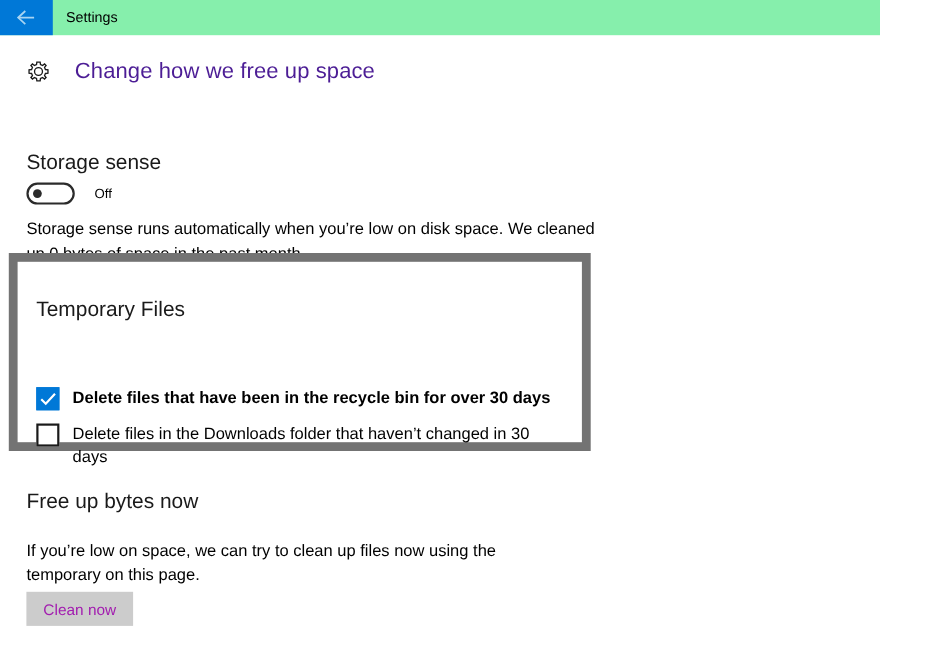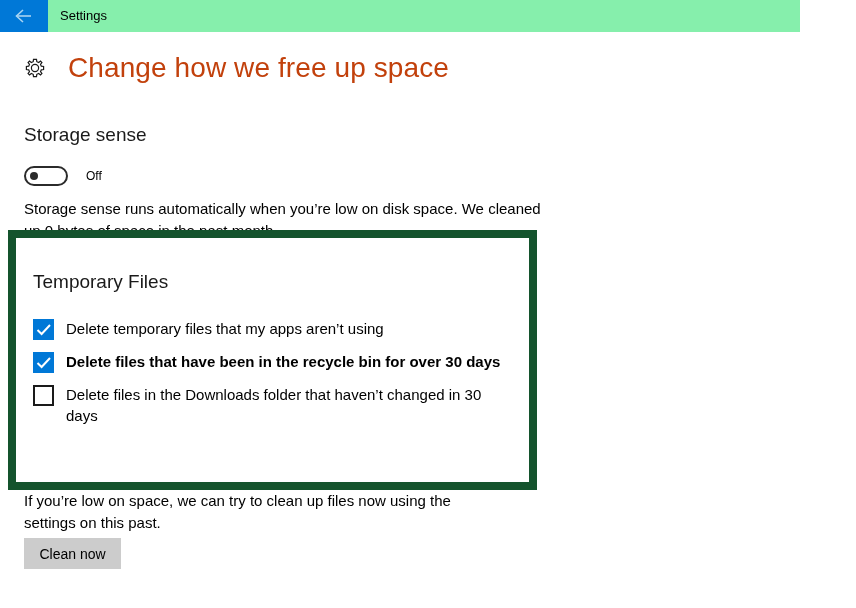--- a/index.html
+++ b/index.html
@@ -43,36 +43,36 @@
   
   #page-title-row {
     position: absolute;
     left: 22px; top: 52px;
     display: flex;
     align-items: center;
   }
   #gear-icon { width: 26px; height: 26px; }
   #page-title {
     margin-left: 20px;
-    font-size: 28px;
+    font-size: 20px;
     font-weight: 300;
     letter-spacing: .1px;
-    color: #c2410c;
+    color: #4c1d95;
     white-space: nowrap;
   }
 
   .section-head {
     position: absolute;
     left: 24px;
     font-size: 19px;
     font-weight: 400;
     color: #1a1a1a;
     white-space: nowrap;
   }
-  #storage-sense-head { top: 124px; }
+  #storage-sense-head { top: 138px; }
 
   #toggle-row {
     position: absolute;
     left: 24px; top: 166px;
     display: flex;
     align-items: center;
   }
   .toggle {
     width: 44px; height: 20px;
     border: 2px solid #2b2b2b;
@@ -101,23 +101,23 @@
     font-size: 15px;
     line-height: 22px;
     color: #000000;
   }
   #storage-desc { top: 198px; width: 520px; }
 
   
   #temp-files-box {
     position: absolute;
     left: 8px; top: 230px;
-    width: 529px; height: 260px;
+    width: 529px; height: 180px;
     box-sizing: border-box;
-    border: 8px solid #14532d;
+    border: 8px solid #737373;
     background: #ffffff;
     z-index: 5;
   }
   #temp-files-head {
     position: absolute;
     left: 17px; top: 33px;
     font-size: 19px;
     font-weight: 400;
     color: #1a1a1a;
     white-space: nowrap;
@@ -162,21 +162,21 @@
   #free-up-desc { top: 490px; width: 440px; }
 
   #clean-now-button {
     position: absolute;
     left: 24px; top: 538px;
     width: 97px; height: 31px;
     background: #cccccc;
     border: none;
     font-family: "Liberation Sans", sans-serif;
     font-size: 14px;
-    color: #000000;
+    color: #a21caf;
     cursor: pointer;
     padding: 8px;
   }
 </style>
 </head>
 <body>
 
 <div id="titlebar">
   <div id="back-button">
     <span>
@@ -206,34 +206,26 @@
 <div id="toggle-row">
   <div class="toggle">
     <span class="knob"></span>
   </div>
   <div id="toggle-label">Off</div>
 </div>
 
 <div id="storage-desc" class="body-text">Storage sense runs automatically when you’re low on disk space. We cleaned up 0 bytes of space in the past month.</div>
 
 <div id="free-up-head" class="section-head">Free up bytes now</div>
-<div id="free-up-desc" class="body-text">If you’re low on space, we can try to clean up files now using the settings on this past.</div>
+<div id="free-up-desc" class="body-text">If you’re low on space, we can try to clean up files now using the temporary on this page.</div>
 <button id="clean-now-button">Clean now</button>
 
 <div id="temp-files-box">
   <div id="temp-files-head">Temporary Files</div>
 
-  <div class="check-row" id="check-row-0">
-    <span class="checkbox checked">
-      <svg width="16" height="14" viewBox="0 0 16 14" aria-hidden="true">
-        <path d="M1.5 7 L5.6 11 L14 2" fill="none" stroke="#ffffff" stroke-width="2"></path>
-      </svg>
-    </span>
-    <span class="check-label">Delete temporary files that my apps aren’t using</span>
-  </div>
 
   <div class="check-row" id="check-row-1">
     <span class="checkbox checked">
       <svg width="16" height="14" viewBox="0 0 16 14" aria-hidden="true">
         <path d="M1.5 7 L5.6 11 L14 2" fill="none" stroke="#ffffff" stroke-width="2"></path>
       </svg>
     </span>
     <span class="check-label">Delete files that have been in the recycle bin for over 30 days</span>
   </div>
 

